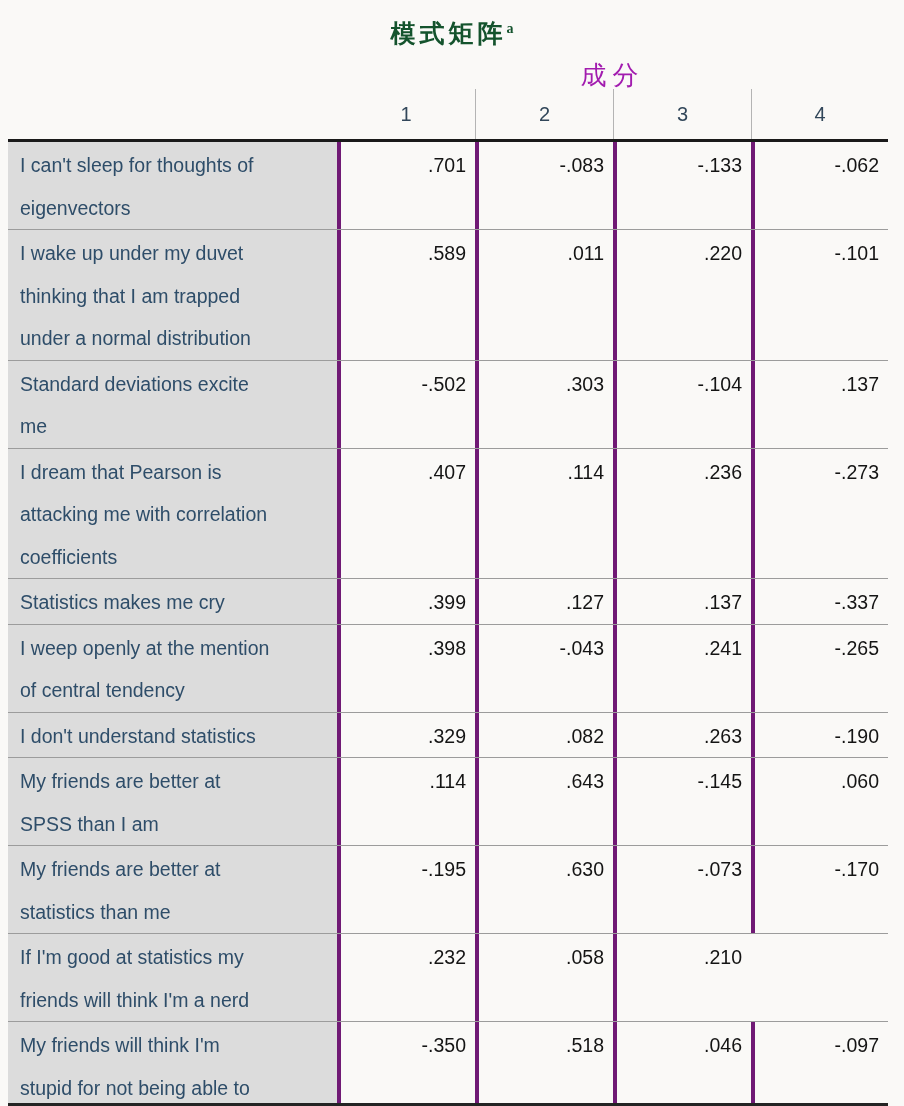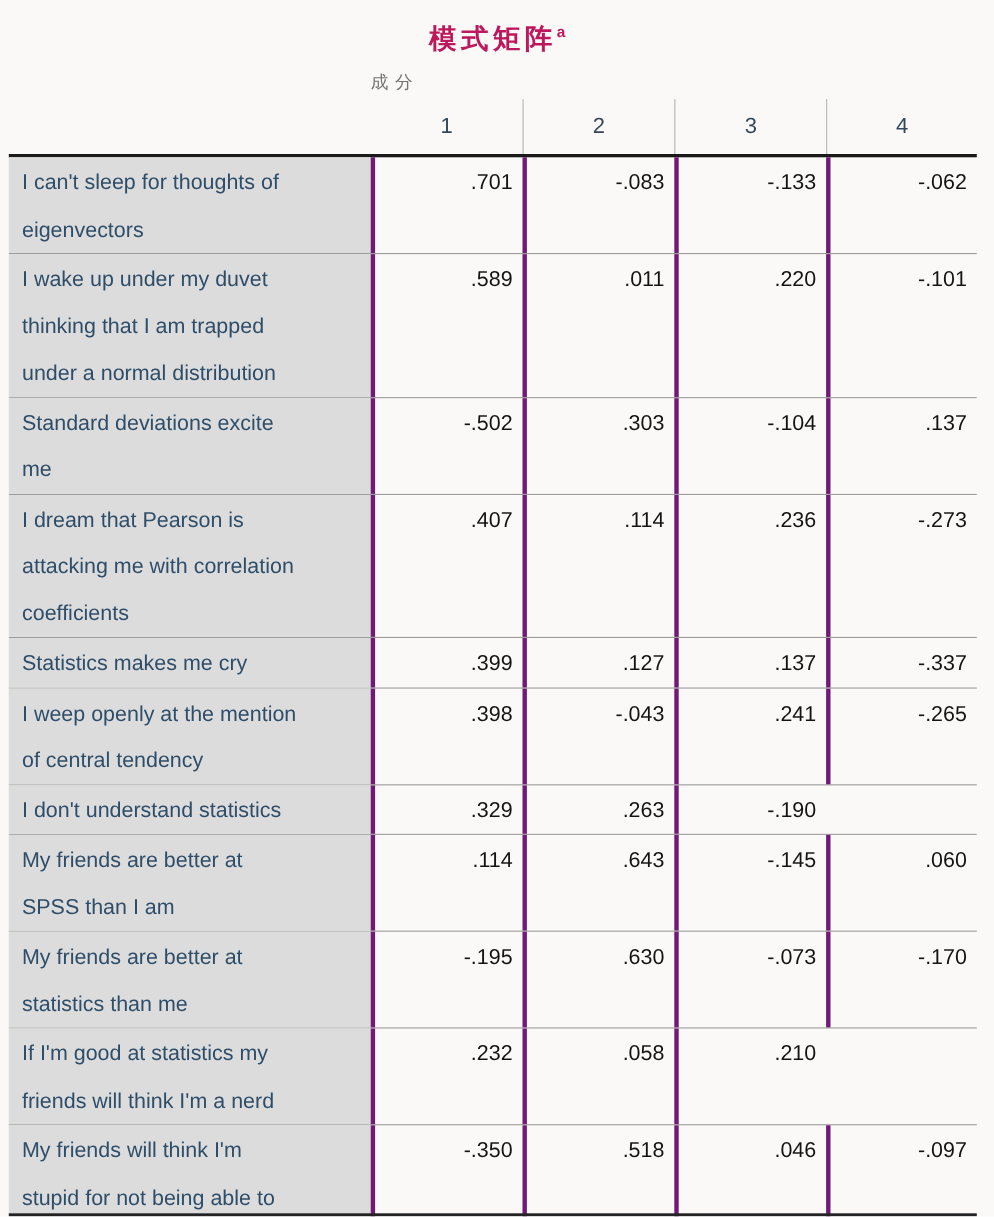--- a/index.html
+++ b/index.html
@@ -4,27 +4,27 @@
 <style>
   html,body { margin:0; padding:0; background:#ffffff; }
   .page {
     position:relative; width:904px; height:1106px;
     background:#faf9f7; overflow:hidden;
     font-family:"Liberation Sans","DejaVu Sans",sans-serif;
     -webkit-font-smoothing:antialiased;
   }
   .title {
     padding-top:12px; text-align:center;
-    font-size:25px; font-weight:bold; color:#be185d;
-    letter-spacing:4px; line-height:34px;
+    font-size:25px; font-weight:bold; color:#14532d;
+    letter-spacing:4px; line-height:34px;font-family:Liberation Serif, serif;
   }
   .title sup { font-size:14px; font-weight:bold; letter-spacing:0; }
   .component-label {
-    margin:10px 0 0 337px; width:551px; 
-    font-size:16px; color:#737373; letter-spacing:6px; line-height:28px;
+    margin:10px 0 0 337px; width:551px; text-align:center;
+    font-size:26px; color:#a21caf; letter-spacing:6px; line-height:28px;
   }
   .grid {
     display:grid;
     grid-template-columns:329px 138px 138px 138px 137px;
     margin-left:8px; width:880px;
   }
   .header-row { height:50px; border-bottom:3px solid #1a1a1a; }
   .header-row .num {
     display:flex; align-items:center; justify-content:center;
     font-size:20px; color:#32475a;
@@ -119,20 +119,21 @@
 of central tendency</div>
       <div class="cell-val">.398</div>
       <div class="cell-val">-.043</div>
       <div class="cell-val">.241</div>
       <div class="cell-val">-.265</div>
     </div>
 
     <div class="grid row">
       <div class="cell-label">I don't understand statistics</div>
       <div class="cell-val">.329</div>
+      <div class="cell-val">.082</div>
       <div class="cell-val">.263</div>
       <div class="cell-val">-.190</div>
     </div>
 
     <div class="grid row">
       <div class="cell-label">My friends are better at
 SPSS than I am</div>
       <div class="cell-val">.114</div>
       <div class="cell-val">.643</div>
       <div class="cell-val">-.145</div>

